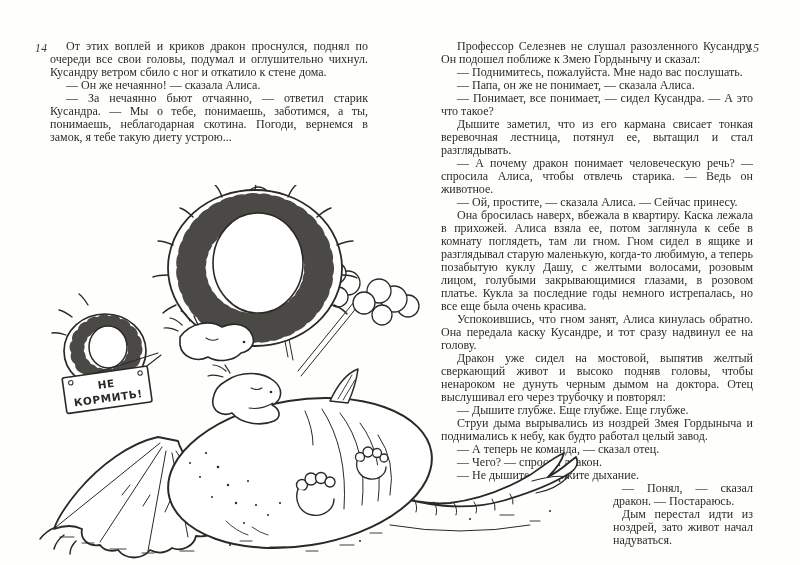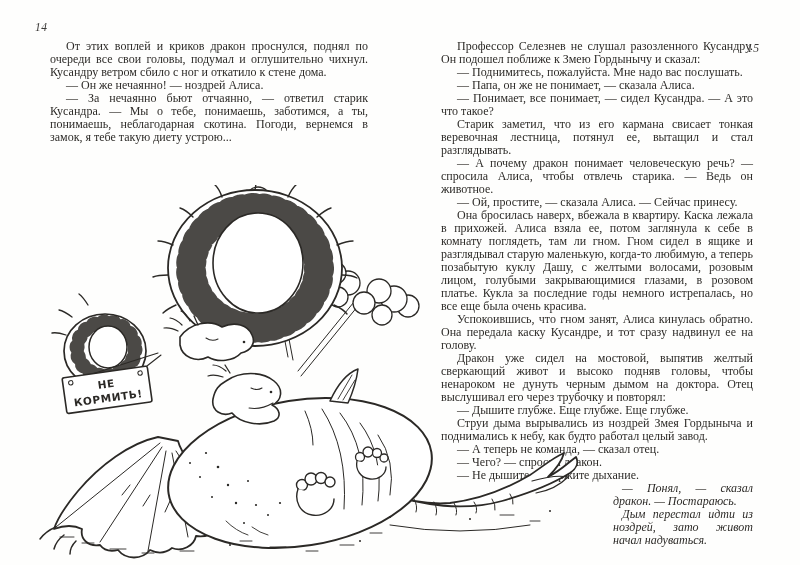--- a/index.html
+++ b/index.html
@@ -12,55 +12,55 @@
     position:absolute;text-align:justify;
     font-size:12px;line-height:13px;
   }
   .text-col p{margin:0;text-indent:16px;}
   #left-col{left:50px;top:40px;width:318px;}
   #right-col{left:441px;top:40px;width:312px;}
   .pagenum{
     position:absolute;font-size:11.5px;font-style:italic;color:#3c3a38;
     letter-spacing:0.5px;
   }
-  #pagenum-left{left:35px;top:21px;font-family:Liberation Serif, serif;}
+  #pagenum-left{left:35px;top:42px;font-family:Liberation Serif, serif;}
   #pagenum-right{left:747px;top:42px;}
-  .wrap-block{margin-left:172px;width:140px;text-align:justify;font-style:italic;}
+  .wrap-block{margin-left:172px;width:140px;text-align:justify;}
   .wrap-block p{text-indent:9px;}
   #dragon-art{position:absolute;left:30px;top:185px;width:550px;height:375px;}
   #dragon-art *{vector-effect:none;}
   .ink{stroke:#2b2926;fill:none;stroke-linecap:round;stroke-linejoin:round;}
   .inkfill{stroke:#2b2926;fill:#ffffff;stroke-linecap:round;stroke-linejoin:round;}
   .sign-text{
     font-family:"DejaVu Sans","Liberation Sans",sans-serif;
     font-weight:bold;font-size:10.5px;letter-spacing:0.6px;
     fill:#2b2926;text-anchor:middle;
   }
 </style>
 </head>
 <body>
 
 <div>
 
   <span class="pagenum" id="pagenum-left">14</span>
 
   <div class="text-col" id="left-col">
     <p>От этих воплей и криков дракон проснулся, поднял по очереди все свои головы, подумал и оглушительно чихнул. Кусандру ветром сбило с ног и откатило к стене дома.</p>
-    <p>— Он же нечаянно! — ноздрей Алиса.</p>
+    <p>— Он же нечаянно! — сказала Алиса.</p>
     <p>— За нечаянно бьют отчаянно, — ответил старик Кусандра. — Мы о тебе, понимаешь, заботимся, а ты, понимаешь, неблагодарная скотина. Погоди, вернемся в замок, я тебе такую диету устрою...</p>
   </div>
 
   <span class="pagenum" id="pagenum-right">15</span>
 
   <div class="text-col" id="right-col">
     <p>Профессор Селезнев не слушал разозленного Кусандру. Он подошел поближе к Змею Гордынычу и сказал:</p>
     <p>— Поднимитесь, пожалуйста. Мне надо вас послушать.</p>
     <p>— Папа, он же не понимает, — сказала Алиса.</p>
     <p>— Понимает, все понимает, — сидел Кусандра. — А это что такое?</p>
-    <p>Старик заметил, что из его кармана свисает тонкая веревочная лестница, потянул ее, вытащил и стал разглядывать.</p>
+    <p>Дышите заметил, что из его кармана свисает тонкая веревочная лестница, потянул ее, вытащил и стал разглядывать.</p>
     <p>— А почему дракон понимает человеческую речь? — спросила Алиса, чтобы отвлечь старика. — Ведь он животное.</p>
     <p>— Ой, простите, — сказала Алиса. — Сейчас принесу.</p>
     <p>Она бросилась наверх, вбежала в квартиру. Каска лежала в прихожей. Алиса взяла ее, потом заглянула к себе в комнату поглядеть, там ли гном. Гном сидел в ящике и разглядывал старую маленькую, когда-то любимую, а теперь позабытую куклу Дашу, с желтыми волосами, розовым лицом, голубыми закрывающимися глазами, в розовом платье. Кукла за последние годы немного истрепалась, но все еще была очень красива.</p>
     <p>Успокоившись, что гном занят, Алиса кинулась обратно. Она передала каску Кусандре, и тот сразу надвинул ее на голову.</p>
     <p>Дракон уже сидел на мостовой, выпятив желтый сверкающий живот и высоко подняв головы, чтобы ненароком не дунуть черным дымом на доктора. Отец выслушивал его через трубочку и повторял:</p>
     <p>— Дышите глубже. Еще глубже. Еще глубже.</p>
     <p>Струи дыма вырывались из ноздрей Змея Гордыныча и поднимались к небу, как будто работал целый завод.</p>
     <p>— А теперь не команда, — сказал отец.</p>
     <p>— Чего? — спросил дракон.</p>
     <p>— Не дышите. Задержите дыхание.</p>

